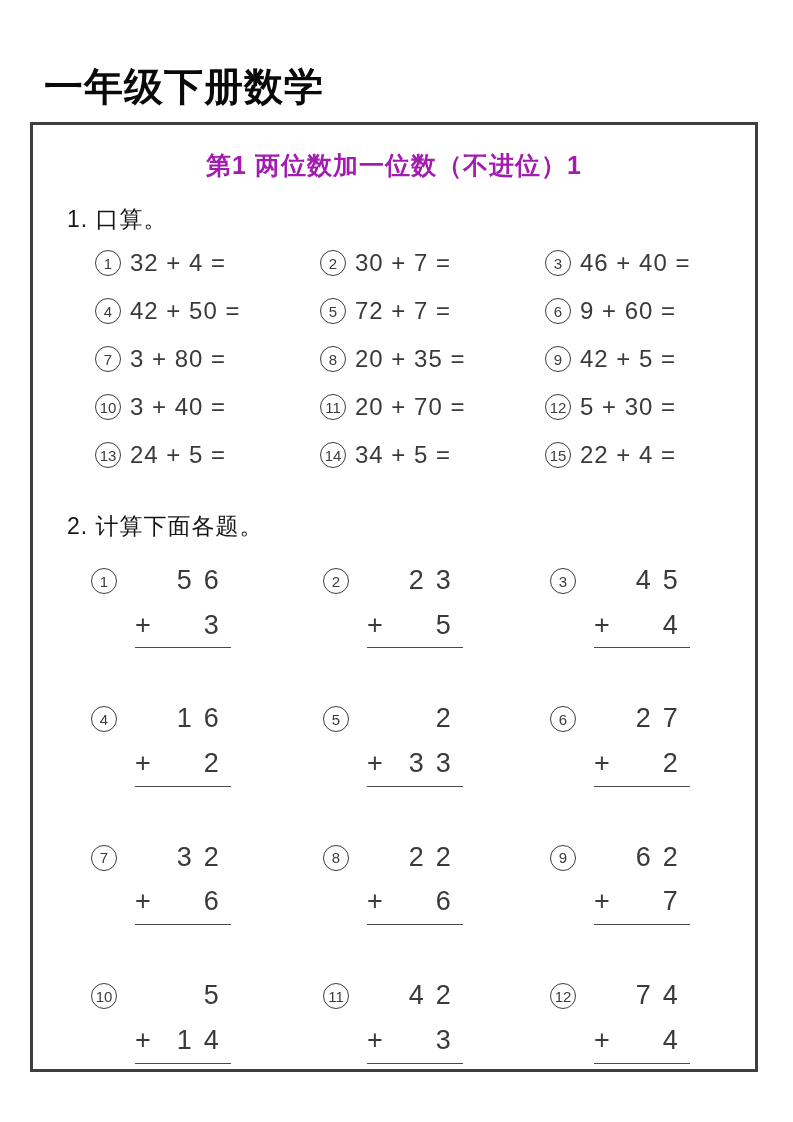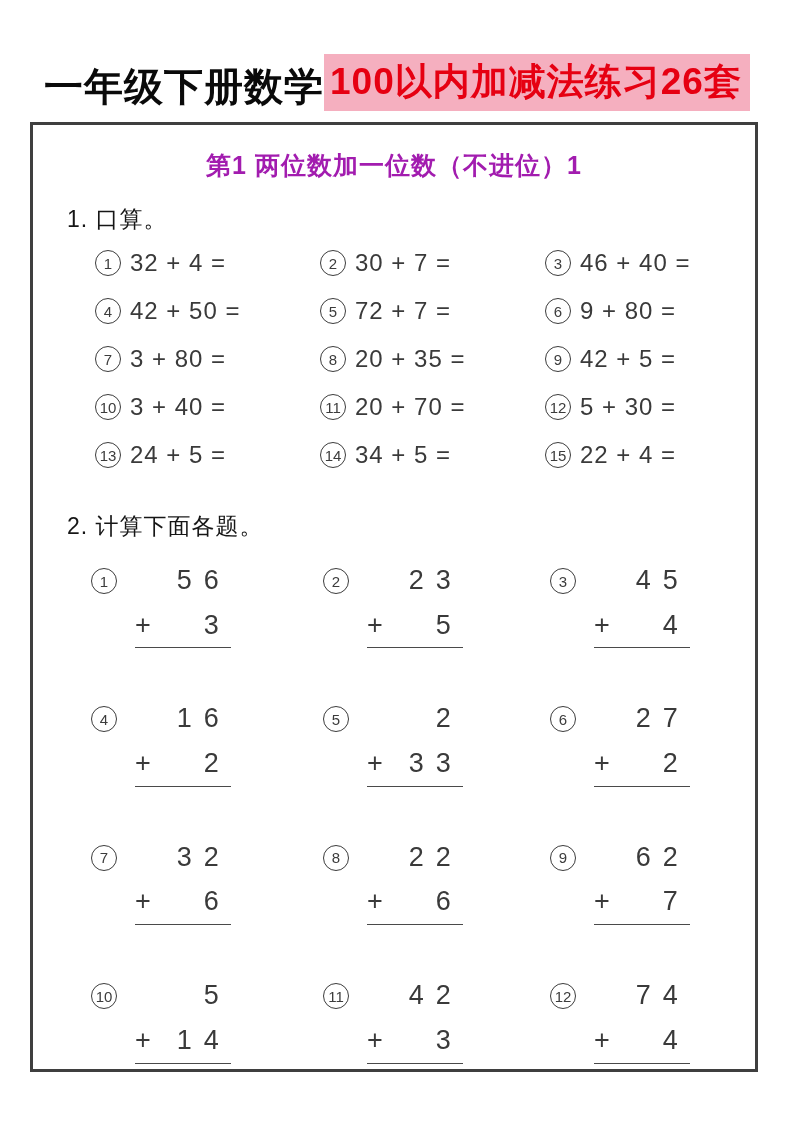--- a/index.html
+++ b/index.html
@@ -149,21 +149,20 @@
     width: 100%;
   }
 </style>
 </head>
 <body>
 
 <div class="page">
 
   <div class="header">
     <span class="header-plain">一年级下册数学</span>
-      <span class="header-highlight">100以内加减法练习26套</span>
   </div>
 
   <div class="sheet">
 
     <div class="sheet-title">第1 两位数加一位数（不进位）1</div>
 
     <div class="section-heading">1. 口算。</div>
 
     <div class="oral-grid">
       <div class="oral-item">
@@ -181,21 +180,21 @@
       <div class="oral-item">
           <span class="circle-num">4</span>
           <span class="expr">42 + 50 =</span>
         </div>
       <div class="oral-item">
           <span class="circle-num">5</span>
           <span class="expr">72 + 7 =</span>
         </div>
       <div class="oral-item">
           <span class="circle-num">6</span>
-          <span class="expr">9 + 80 =</span>
+          <span class="expr">9 + 60 =</span>
         </div>
       <div class="oral-item">
           <span class="circle-num">7</span>
           <span class="expr">3 + 80 =</span>
         </div>
       <div class="oral-item">
           <span class="circle-num">8</span>
           <span class="expr">20 + 35 =</span>
         </div>
       <div class="oral-item">

